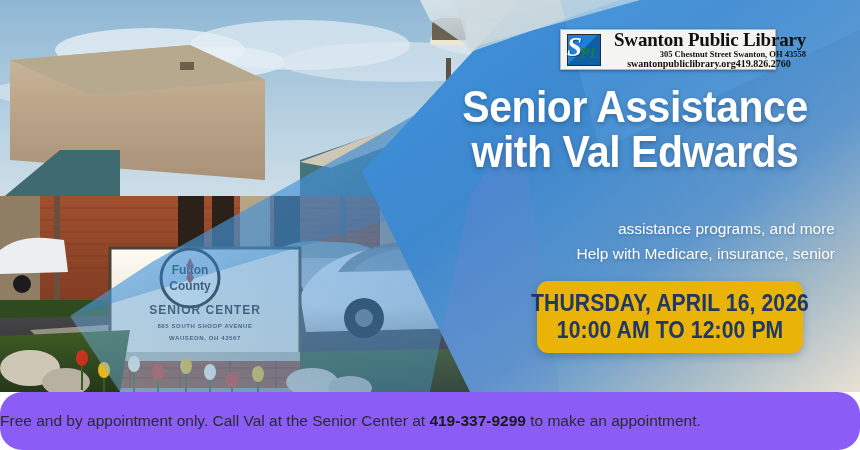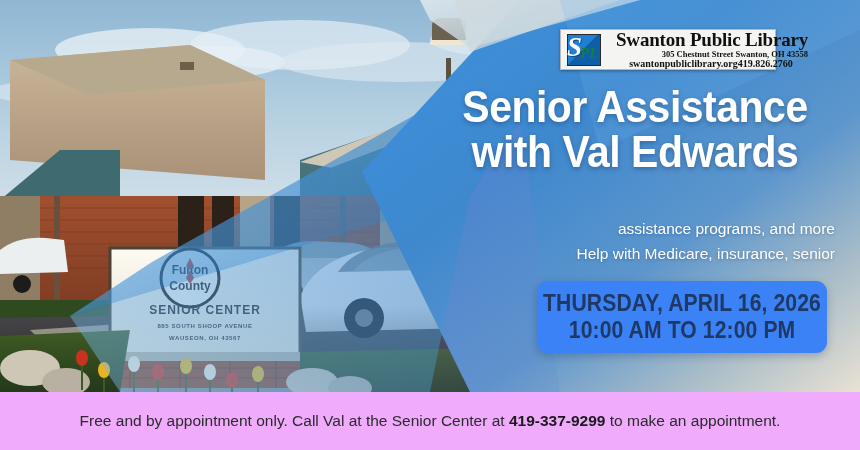--- a/index.html
+++ b/index.html
@@ -26,21 +26,21 @@
   .logo-mark .book{position:absolute;left:3px;top:1px;width:32px;height:30px;
                    background:linear-gradient(135deg,#1f7fd4 0%,#1f7fd4 48%,#0f5fa8 48%,#0f5fa8 100%);
                    border:1px solid #2a2a2a;}
   .logo-mark .spl{position:absolute;left:0;top:0;width:38px;height:33px;
                   font-family:"Liberation Serif","DejaVu Serif",serif;
                   color:#ffffff;font-weight:bold;font-style:italic;}
   .logo-mark .s{position:absolute;left:3px;top:1px;font-size:27px;line-height:27px;
                 text-shadow:1px 1px 0 #0b4a83;}
   .logo-mark .pl{position:absolute;left:16px;top:13px;font-size:15px;line-height:15px;
                  color:#15803d;text-shadow:none;}
-  .logo-text{flex:1 1 auto;padding-left:6px;margin-left:8px;}
+  .logo-text{flex:1 1 auto;padding-left:12px;}
   .logo-title{font-family:"Liberation Serif","DejaVu Serif",serif;font-weight:bold;
               font-size:19px;line-height:19px;color:#111111;letter-spacing:-.2px;
               white-space:nowrap;}
   .logo-sub1{font-family:"Liberation Serif","DejaVu Serif",serif;font-weight:bold;
              font-size:8.5px;line-height:10px;color:#111111;white-space:nowrap;
              text-align:right;}
   .logo-sub2{font-family:"Liberation Serif","DejaVu Serif",serif;font-weight:bold;
              font-size:10px;line-height:10px;color:#111111;white-space:nowrap;
              display:flex;justify-content:center;padding:0 4px 0 2px;}
 
@@ -52,32 +52,32 @@
             transform:scaleX(.93);transform-origin:50% 50%;
             text-shadow:0 2px 5px rgba(12,46,84,.38);}
   .headline .l2{display:block;}
 
   .subhead{position:absolute;left:480px;top:216px;width:355px;text-align:right;
            color:#ffffff;font-size:15.5px;line-height:25px;font-weight:normal;
            text-shadow:0 1px 3px rgba(20,50,90,.35);}
   .subhead .sl{display:block;}
 
   
-  .datebox{position:absolute;left:537px;top:281px;width:290px;height:72px;
-           background:#3b82f6;border-radius:11px;
+  .datebox{position:absolute;left:537px;top:281px;width:266px;height:72px;
+           background:#eab308;border-radius:11px;
            box-shadow:0 3px 9px rgba(25,45,80,.28);
            display:flex;flex-direction:column;align-items:center;justify-content:center;text-align:center;}
   .datebox .dl{color:#1f3864;font-weight:bold;
                font-family:"Liberation Sans Narrow","Liberation Sans","DejaVu Sans Condensed",sans-serif;
                font-size:23px;line-height:27px;letter-spacing:.1px;
                transform:scaleX(.92);transform-origin:50% 50%;white-space:nowrap;}
 
   
-  .footer{position:absolute;left:0;top:392px;width:860px;height:58px;background:#f0abfc;
-          display:flex;align-items:center;justify-content:center;}
+  .footer{position:absolute;left:0;top:392px;width:860px;height:58px;background:#8b5cf6;
+          display:flex;align-items:center;justify-content:flex-start;border-radius:22px;}
   .footer .ftext{font-size:15.5px;color:#2b2b2b;line-height:20px;white-space:nowrap;}
   .footer .fphone{font-weight:bold;color:#1a1a1a;}
 </style>
 </head>
 <body>
 
 <div class="flyer">
 
   <div class="photo">
     <svg viewBox="0 0 860 392" preserveAspectRatio="none" aria-hidden="true">

